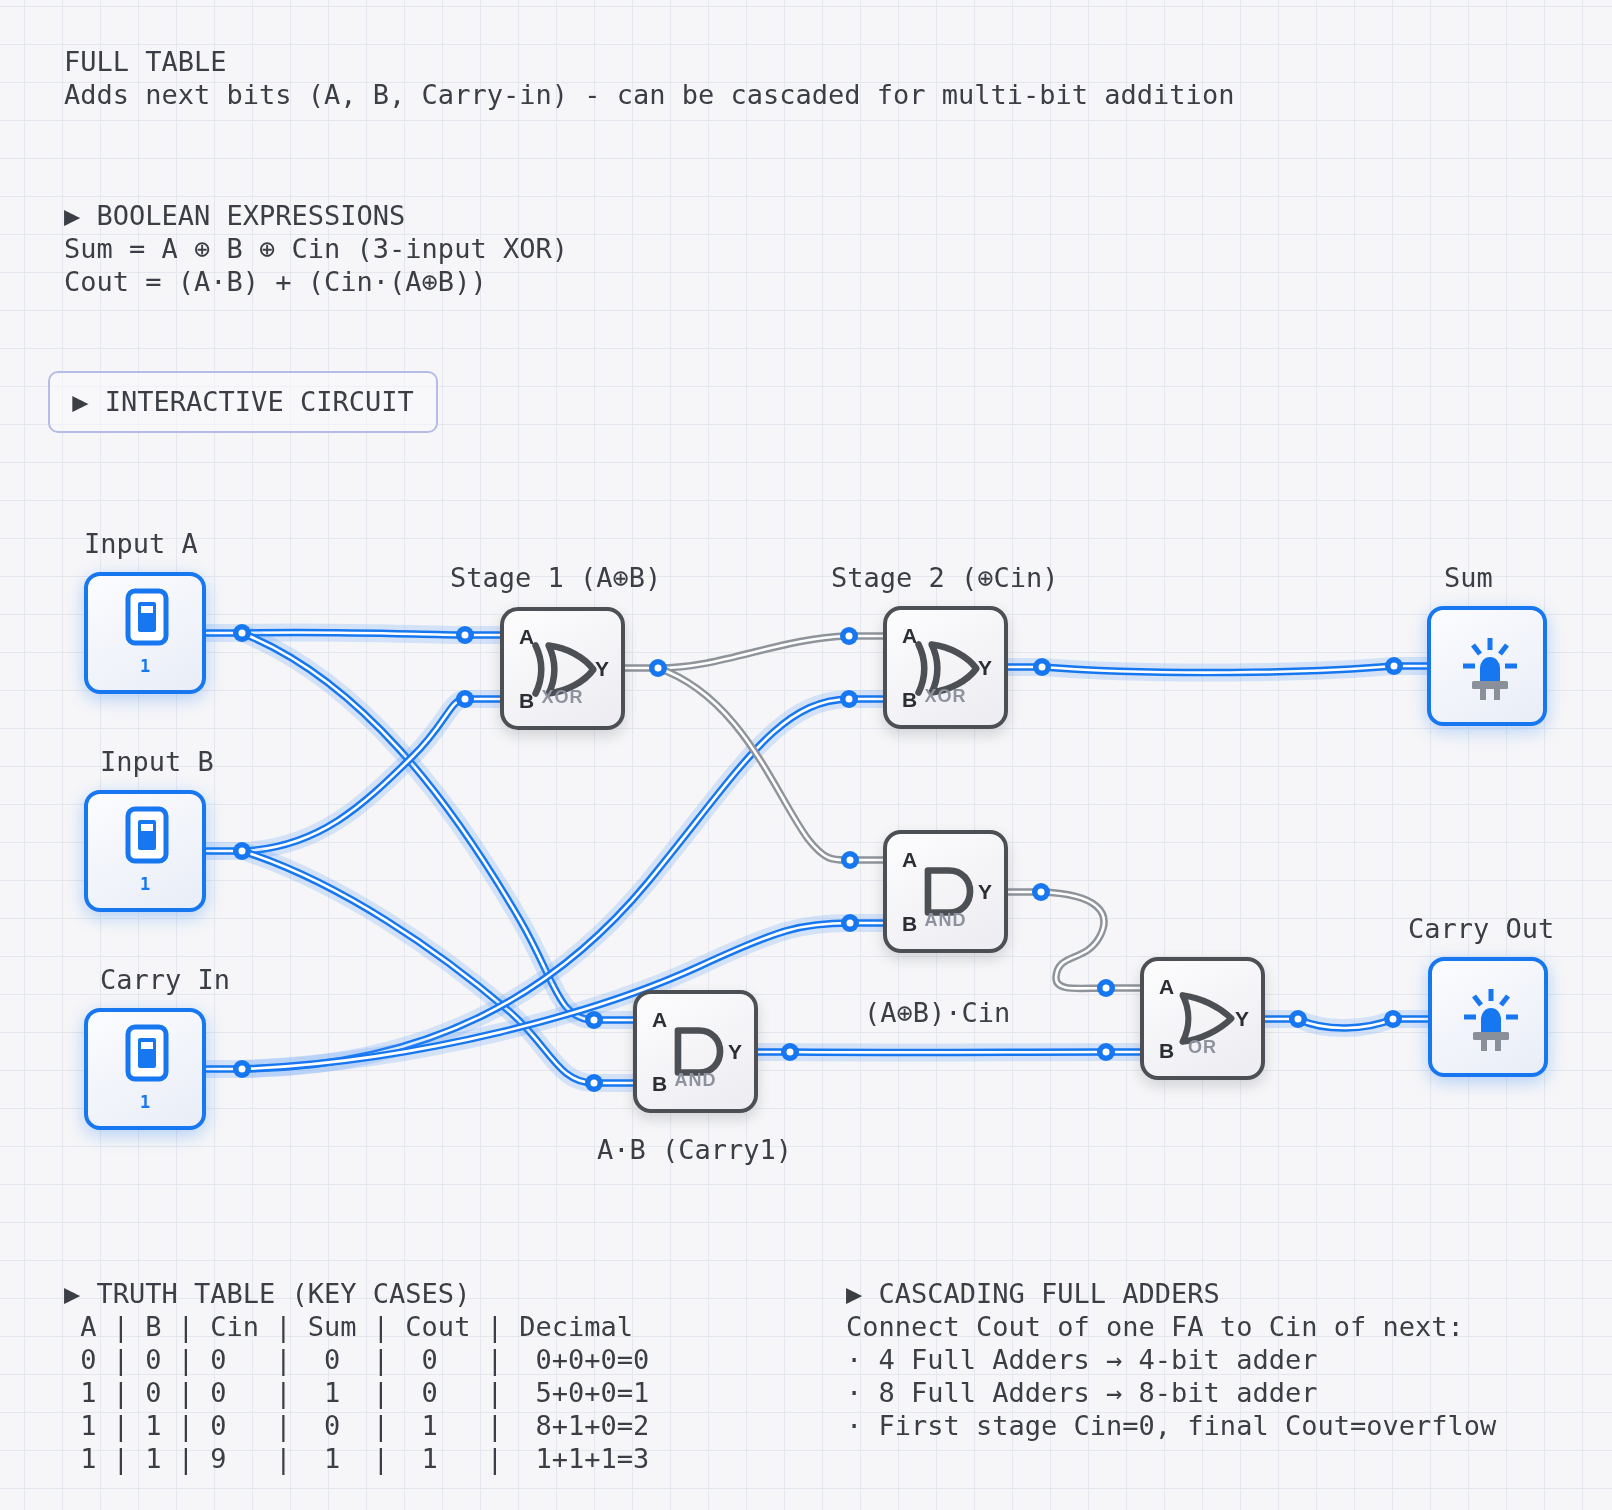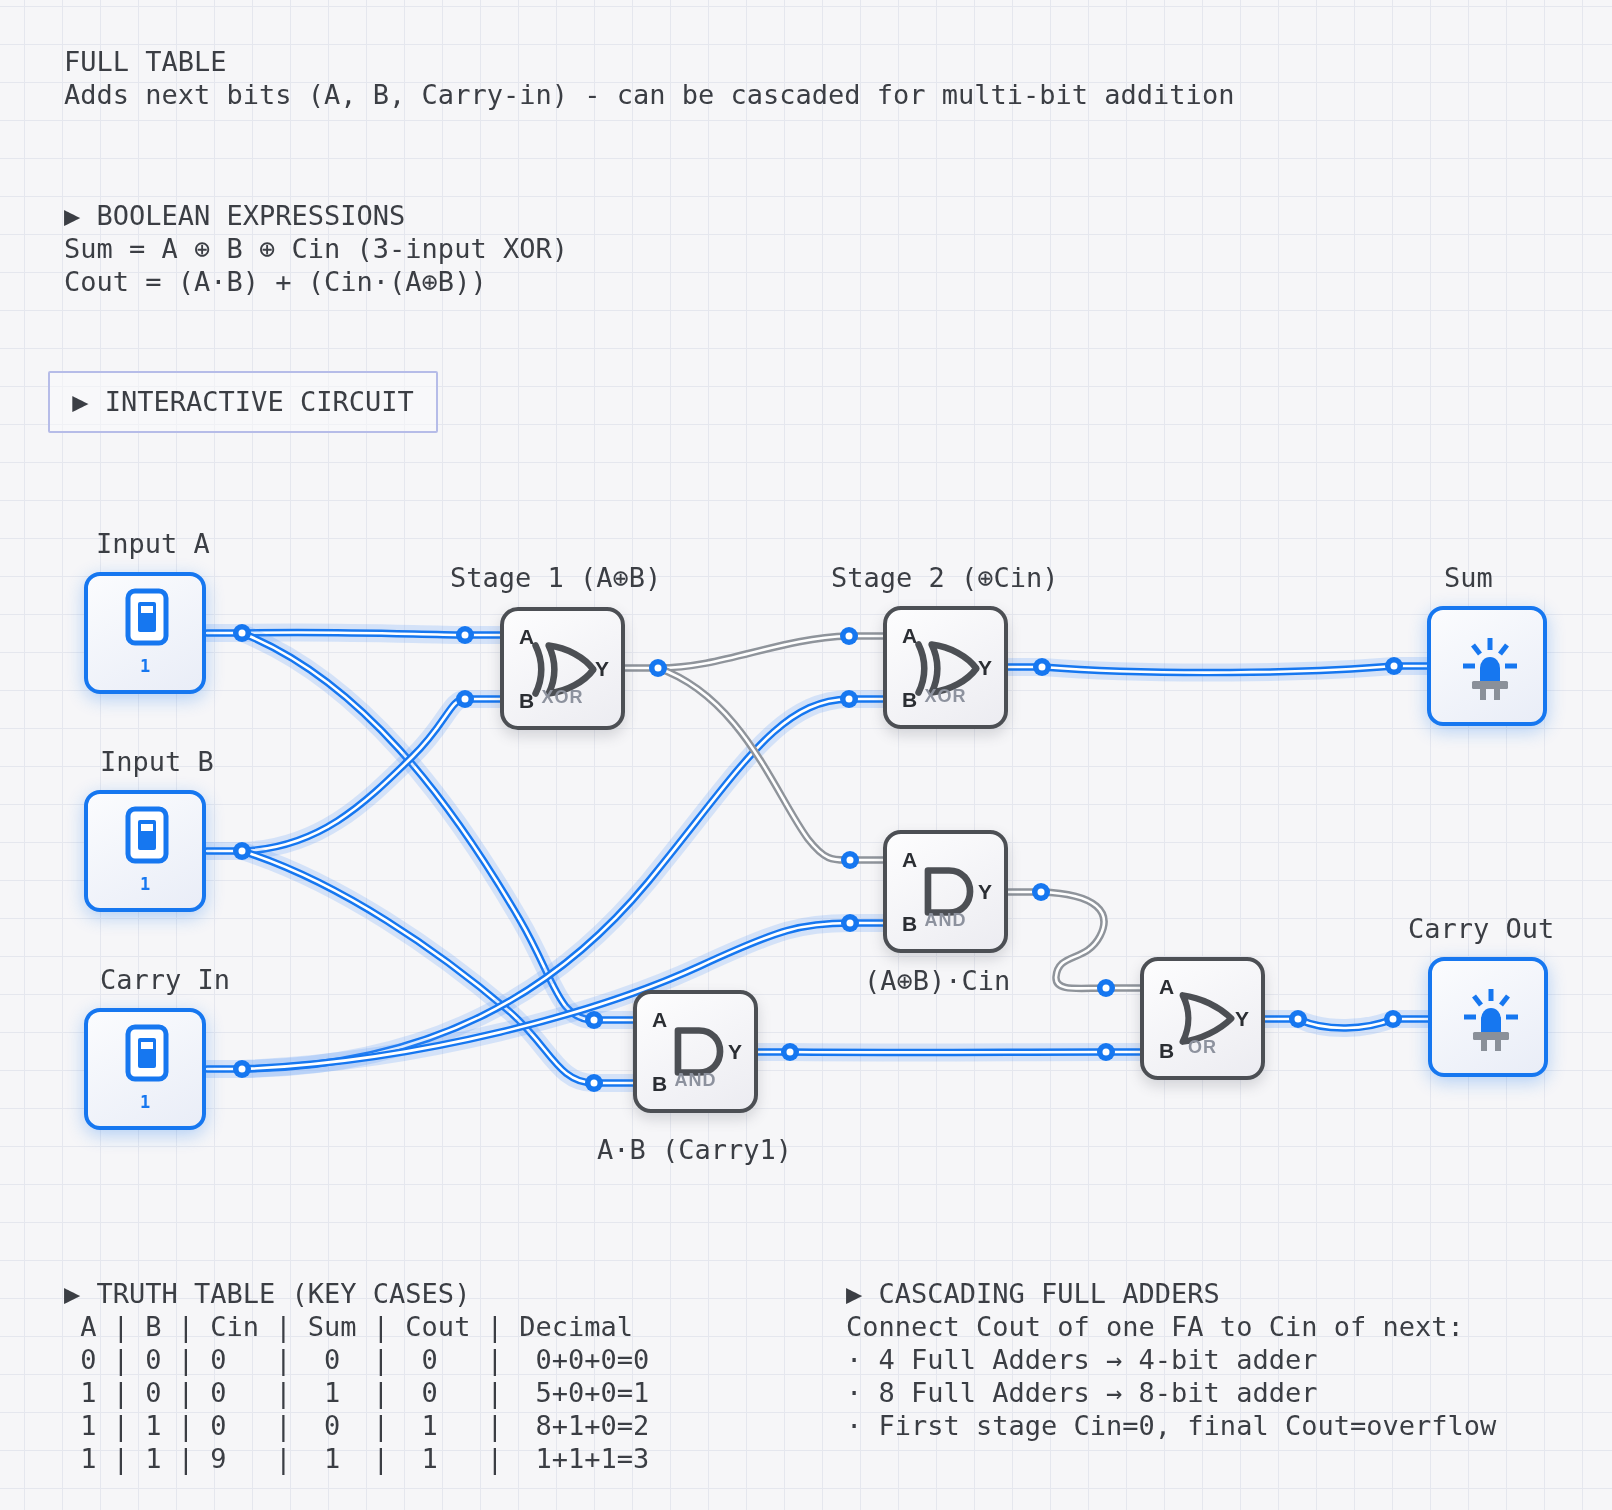--- a/index.html
+++ b/index.html
@@ -31,21 +31,21 @@
     line-height:33px;
     white-space:pre;
     color:var(--text-color);
     z-index:3;
   }
   .btn{
     position:absolute;
     left:48px; top:371px;
     width:390px; height:62px;
     border:2px solid var(--button-border);
-    border-radius:2px;
+    border-radius:10px;
     background:rgba(250,250,252,.55);
     font-size:27px;
     line-height:58px;
     text-align:center;
     white-space:pre;
     color:var(--text-color);
     z-index:3;
     cursor:pointer;
   }
   svg.wirelayer{position:absolute;left:0;top:0;z-index:1;}
@@ -233,28 +233,28 @@
       <circle class="jdot-core" cx="1106" cy="1052" r="3.5"></circle>
     <circle class="jdot" cx="1298" cy="1019" r="9"></circle>
       <circle class="jdot-core" cx="1298" cy="1019" r="3.5"></circle>
     <circle class="jdot" cx="1393" cy="1019" r="9"></circle>
       <circle class="jdot-core" cx="1393" cy="1019" r="3.5"></circle>
     <circle class="jdot" cx="1394" cy="666" r="9"></circle>
       <circle class="jdot-core" cx="1394" cy="666" r="3.5"></circle>
   </g>
 </svg>
 
-<div class="txt" style="left:96px;top:527px">Input A</div>
+<div class="txt" style="left:84px;top:527px">Input A</div>
 <div class="txt" style="left:100px;top:745px">Input B</div>
 <div class="txt" style="left:100px;top:963px">Carry In</div>
 <div class="txt" style="left:450px;top:561px">Stage 1 (A⊕B)</div>
 <div class="txt" style="left:831px;top:561px">Stage 2 (⊕Cin)</div>
 <div class="txt" style="left:1444px;top:561px">Sum</div>
 <div class="txt" style="left:1408px;top:912px">Carry Out</div>
-<div class="txt" style="left:864px;top:964px">(A⊕B)·Cin</div>
+<div class="txt" style="left:864px;top:996px">(A⊕B)·Cin</div>
 <div class="txt" style="left:597px;top:1133px">A·B (Carry1)</div>
 
 <div class="node ionode" style="left:84px;top:572px">
   <svg class="swicon" width="46" height="58" viewBox="0 0 46 58">
     <rect class="sw-outer" x="4" y="3" width="38" height="52" rx="7"></rect>
     <rect class="sw-inner" x="14" y="14" width="18" height="30" rx="2"></rect>
     <rect class="sw-notch" x="17" y="18" width="12" height="7"></rect>
   </svg>
   <span class="swval">1</span>
 </div>

